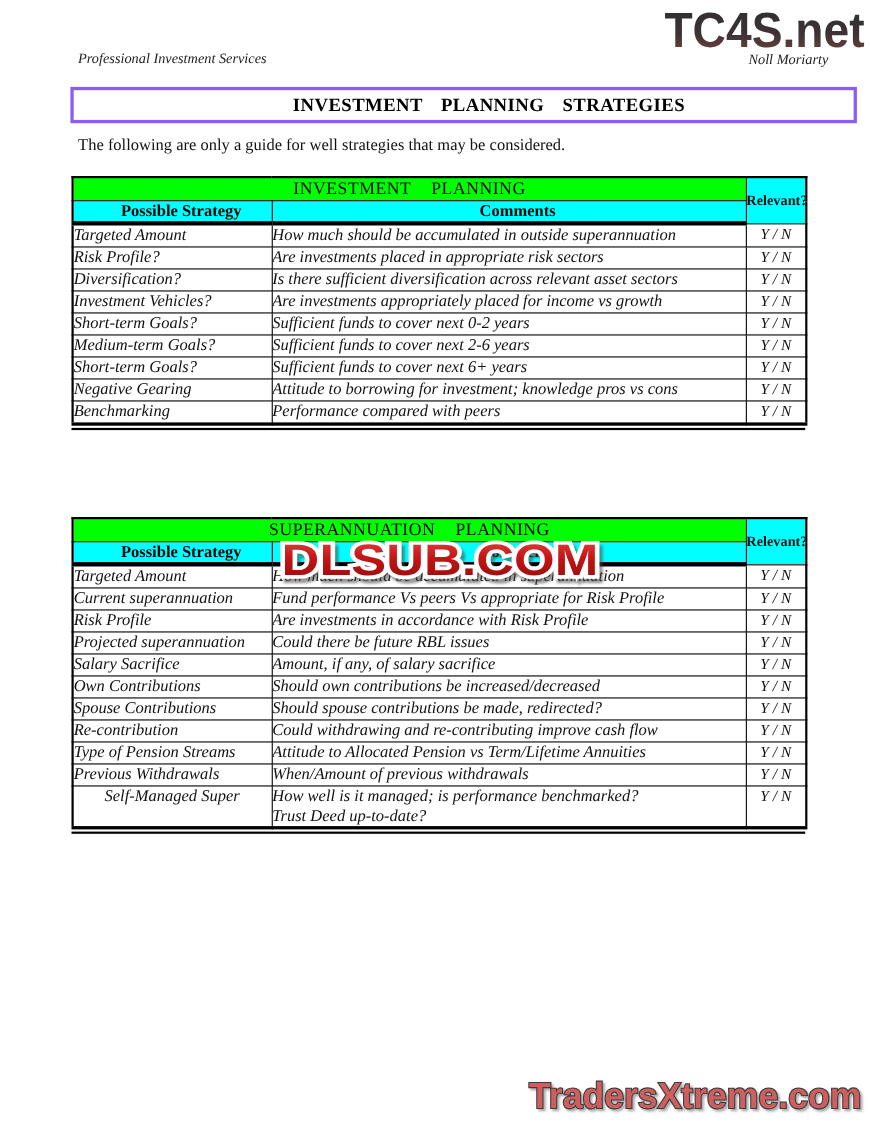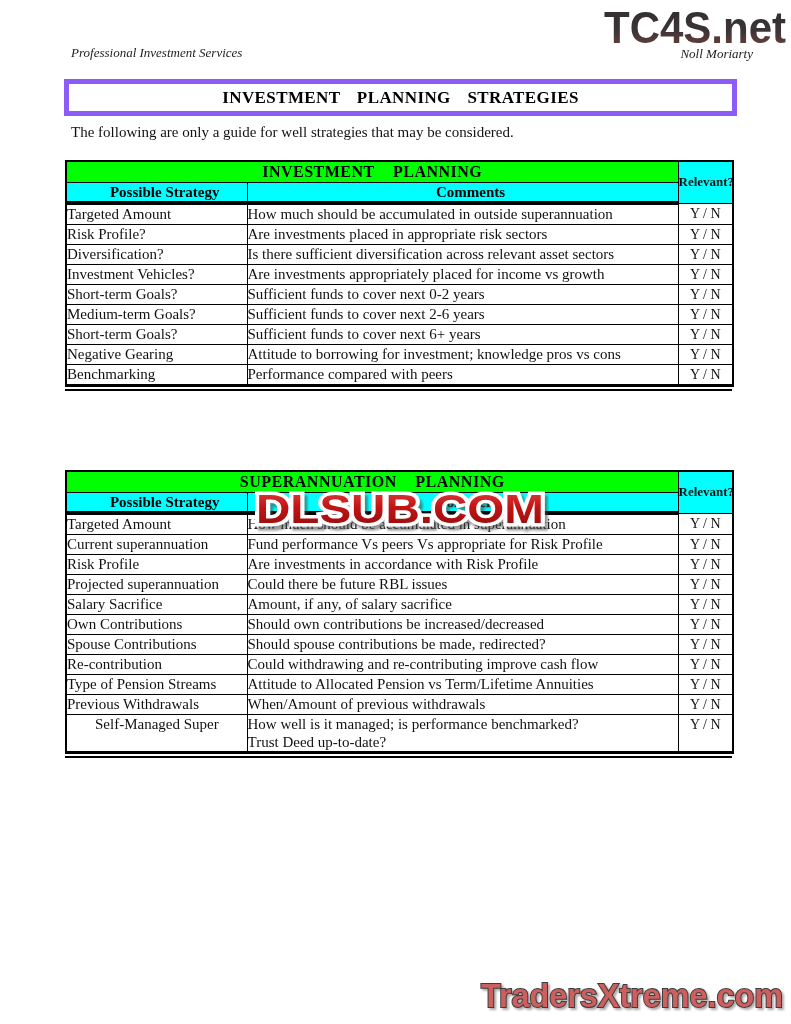--- a/index.html
+++ b/index.html
@@ -8,48 +8,48 @@
     background:#ffffff; font-family:"Liberation Serif", serif; color:#111;
   }
 
   
   .tagline { position:absolute; left:71px; top:45px; font-style:italic; font-size:13px; color:#222; }
   .logo-tc4s { position:absolute; right:2px; top:3px; }
   .author { position:absolute; right:38px; top:46px; font-style:italic; font-size:13px; color:#222; }
 
   .title-box {
     position:absolute; left:64px; top:79px; width:663px; height:27px;
-    border:5px solid #8b5cf6; display:flex; align-items:center; justify-content:center;
+    border:3px solid #8b5cf6; display:flex; align-items:center; justify-content:center;padding-left:46px;
   }
   .title-box span { font-weight:bold; font-size:17px; word-spacing:12px; letter-spacing:.4px; color:#000; }
 
   .intro { position:absolute; left:71px; top:124px; font-size:15px; }
 
   
   .twrap { position:absolute; left:65px; width:667px; }
   .twrap.t1 { top:160px; }
   .twrap.t2 { top:458px;margin-top:12px; }
   table.plan {
     border-collapse:collapse; table-layout:fixed; width:667px;
     border:2px solid #000; border-bottom:3px solid #000; background:#fff;
   }
   table.plan th, table.plan td { border:1px solid #000; padding:0; overflow:hidden; white-space:nowrap; }
   tr.green-row th.span-title {
-    background:#00ff00; height:20px; font-size:16px; font-weight:bold;
+    background:#00ff00; height:20px; font-size:16px; font-weight:normal;
     word-spacing:14px; letter-spacing:.5px; color:#000; text-align:center;
   }
   th.relevant-h {
     background:#00ffff; font-size:13px; font-weight:bold; text-align:center;
     border-bottom:4px solid #000;
   }
   tr.cyan-row th {
     background:#00ffff; height:18px; font-size:15px; font-weight:bold;
     text-align:center; border-bottom:4px solid #000; color:#000;padding-left:16px;
   }
-  tbody td { height:19px; font-size:15px; line-height:19px; }
+  tbody td { height:19px; font-size:15px; line-height:19px;font-style:italic; }
   td.c-strategy, td.c-comment { padding-left:8px; }
   td.c-yn { text-align:center; font-size:14px; }
   td.twoline { height:36px; white-space:normal; }
   td.twoline div { line-height:18px; }
   .dbl { border-top:2px solid #000; margin-top:2px; width:667px; height:0; }
 
   
   .wm-dlsub {
     position:absolute; left:248px; top:486px;
     filter:drop-shadow(3px 4px 1px rgba(70,70,70,.55));

